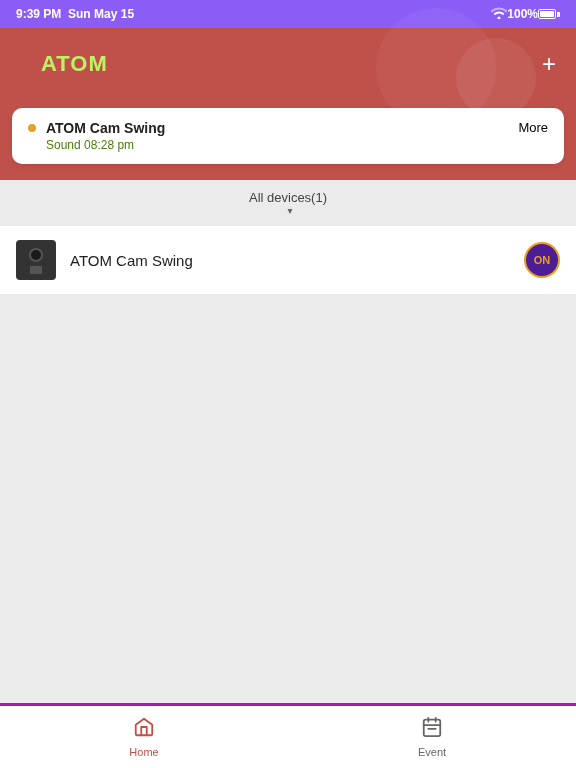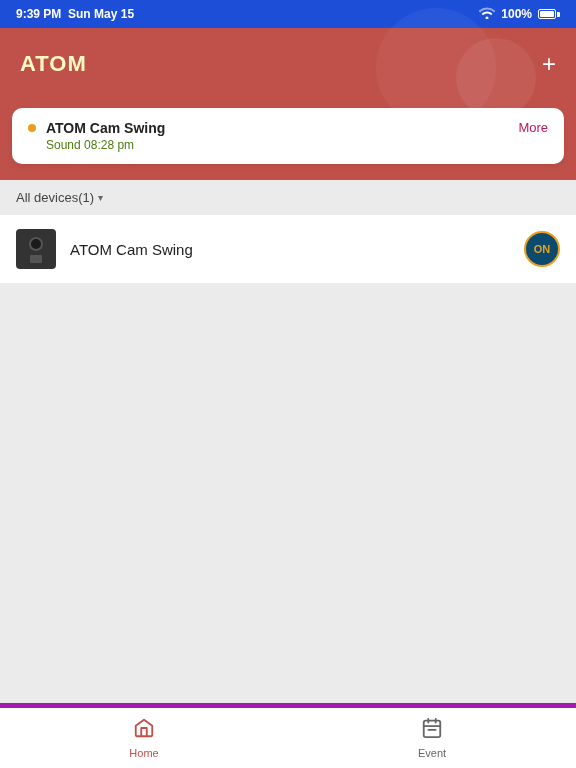--- a/index.html
+++ b/index.html
@@ -8,35 +8,35 @@
       width: 576px;
       height: 768px;
       font-family: -apple-system, BlinkMacSystemFont, 'Helvetica Neue', Arial, sans-serif;
       background: #f0f0f0;
       overflow: hidden;
       position: relative;
     }
 
     
     .status-bar {
-      background: #1d4ed8;
+      background: #8b5cf6;
       height: 28px;
       display: flex;
       align-items: center;
       justify-content: space-between;
       padding: 0 16px;
     }
     .status-bar-left {
       font-size: 12px;
       color: white;
       font-weight: 600;
     }
     .status-bar-right {
       display: flex;
-      gap: 6px;
+      gap: 0;
     }
     .wifi-icon, .battery-icon {
       color: white;
       font-size: 12px;
     }
     .battery-percent {
       color: white;
       font-size: 12px;
       font-weight: 600;
     }
@@ -65,24 +65,25 @@
       content: '';
       position: absolute;
       right: 80px;
       top: -20px;
       width: 120px;
       height: 120px;
       border-radius: 50%;
       background: rgba(255,255,255,0.05);
     }
     .logo {
-      color: #fef9c3;
+      color: #bef264;
       font-size: 22px;
       font-weight: 800;
       letter-spacing: 1px;
+      margin-left: 21px;
     }
     .add-btn {
       color: white;
       font-size: 24px;
       font-weight: 300;
       background: none;
       border: none;
       cursor: pointer;
       line-height: 1;
       z-index: 1;
@@ -120,32 +121,33 @@
       font-weight: 600;
       color: #222;
     }
     .notification-sub {
       font-size: 12px;
       color: #4d7c0f;
       margin-top: 2px;
     }
     .more-btn {
       font-size: 13px;
-      color: #be185d;
+      color: #000000;
       background: none;
       border: none;
       cursor: pointer;
       font-weight: 500;
       flex-shrink: 0;
     }
     .devices-filter {
       display: flex;
       align-items: center;
       padding: 10px 16px;
       background: #ebebeb;
+      flex-direction: column;
     }
     .devices-filter-label {
       font-size: 13px;
       color: #444;
       font-weight: 500;
     }
     .chevron-icon {
       font-size: 10px;
       color: #666;
       margin-left: 4px;
@@ -203,38 +205,38 @@
       width: 36px;
       height: 36px;
       border-radius: 50%;
       border: 2px solid #e8a020;
       display: flex;
       align-items: center;
       justify-content: center;
       font-size: 11px;
       color: #e8a020;
       font-weight: 700;
-      background: #0c4a6e;
+      background: #4c1d95;
     }
 
     
     .main-content {
       background: #ebebeb;
       height: calc(768px - 28px - 72px - 80px - 65px);
     }
 
     
     .tab-bar {
       position: absolute;
       bottom: 0;
       left: 0;
       right: 0;
       height: 65px;
       background: white;
-      border-top: 5px solid #a21caf;
+      border-top: 3px solid #a21caf;
       display: flex;
       align-items: center;
       justify-content: space-around;
     }
     .tab-item {
       display: flex;
       flex-direction: column;
       align-items: center;
       gap: 3px;
       cursor: pointer;

